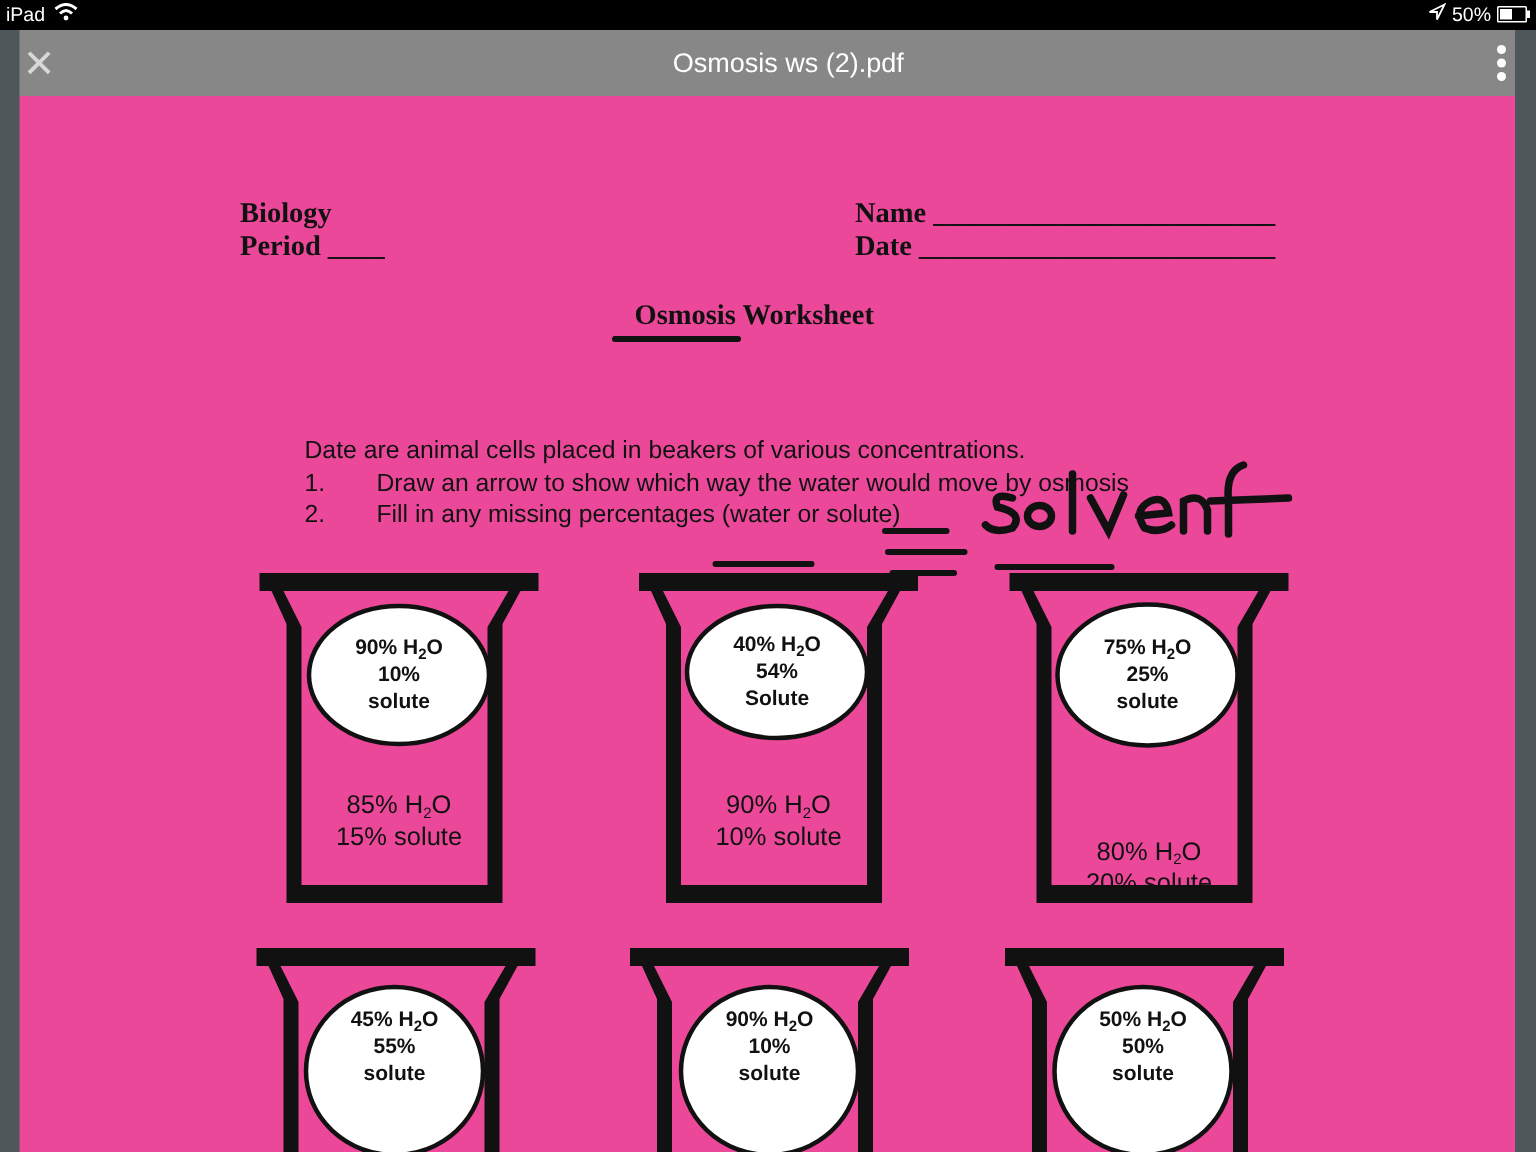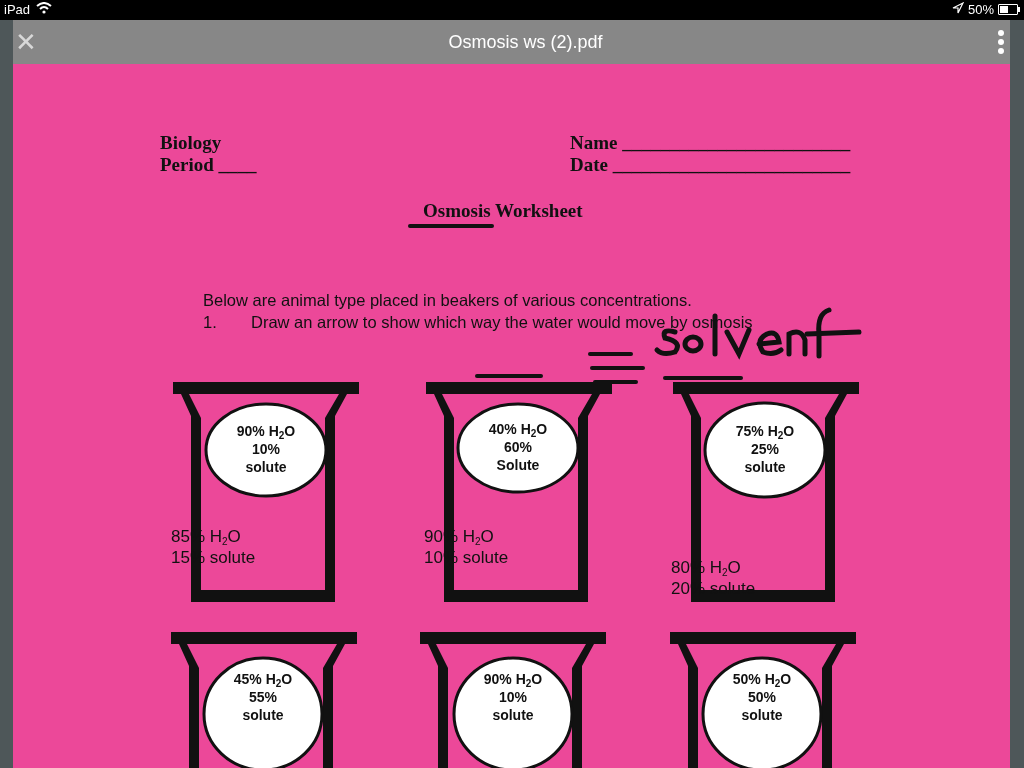--- a/index.html
+++ b/index.html
@@ -20,21 +20,21 @@
   .edgeR { position:absolute; right:0; top:20px; width:14px; height:748px; background:#4e5759; }
   .page { position:absolute; left:13px; top:64px; width:997px; height:752px; background:#ec4899; }
   .serif { font-family:"Liberation Serif", serif; font-weight:bold; color:#111; font-size:19px; }
   .hdr { position:absolute; }
   .instr { position:absolute; left:190px; top:226px; font-size:16.5px; color:#111; line-height:21.5px; }
   .instr .num { display:inline-block; width:48px; }
   .ul-hand { position:absolute; height:4px; background:#111; border-radius:3px; }
   .beaker { position:absolute; width:190px; height:226px; }
   .beaker svg { position:absolute; left:0; top:0; }
   .cell-text { position:absolute; font-weight:bold; font-size:14px; text-align:center; line-height:18px; color:#111; }
-  .sol-text { position:absolute; font-size:17px; text-align:left; line-height:21px; color:#111; width:190px; }
+  .sol-text { position:absolute; font-size:17px; text-align:center; line-height:21px; color:#111; width:190px; }
   sub { font-size:10px; vertical-align:-3px; line-height:0; }
   .solvent { position:absolute; left:640px; top:240px; }
 </style>
 </head>
 <body>
 
 <div class="statusbar">
   <div class="left">
     <span>iPad</span>
     <span>
@@ -74,22 +74,23 @@
 
 <div class="page">
   <div class="hdr serif" style="left:147px; top:68px;">Biology</div>
   <div class="hdr serif" style="left:147px; top:90px;text-align:right;">Period ____</div>
   <div class="hdr serif" style="left:557px; top:90px;">Date _________________________</div>
   <div class="hdr serif" style="left:557px; top:68px;">Name ________________________</div>
   <div class="hdr serif" style="left:410px; top:136px;">Osmosis Worksheet</div>
   <div class="ul-hand" style="left:395px; top:160px; width:86px;"></div>
 
   <div class="instr">
-    <div>Below are animal type placed in beakers of various concentrations.</div>
+    <div>Date are animal cells placed in beakers of various concentrations.</div>
     <div><span class="num">1.</span><span>Draw an arrow to show which way the water would move by osmosis</span></div>
+    <div><span class="num">2.</span><span>Fill in any missing percentages (water or solute)</span></div>
   </div>
   <div class="ul-hand" style="left:575px; top:288px; width:45px;"></div>
   <div class="ul-hand" style="left:462px; top:310px; width:68px;"></div>
   <div class="ul-hand" style="left:577px; top:302px; width:55px;"></div>
   <div class="ul-hand" style="left:580px; top:316px; width:45px;"></div>
   <div class="ul-hand" style="left:650px; top:312px; width:80px;"></div>
 
   <svg class="solvent" width="210" height="60" viewBox="0 0 210 60">
     <path d="M22 28 Q8 24 12 34 Q30 38 22 48 Q10 52 4 46" stroke="#111" stroke-width="5" fill="none" stroke-linecap="round"></path>
     <ellipse cx="40" cy="40" rx="8" ry="7" stroke="#111" stroke-width="5" fill="none"></ellipse>
@@ -108,21 +109,21 @@
       </svg>
     <div class="cell-text" style="left:35px; top:42px; width:120px;"><span>90% H</span><sub>2</sub><span>O</span><br><span>10%</span><br><span>solute</span></div>
     <div class="sol-text" style="left:0; top:146px;"><span>85% H</span><sub>2</sub><span>O</span><br><span>15%  solute</span></div>
   </div>
 
   <div class="beaker" style="left:411px; top:316px;">
     <svg width="190" height="226" viewBox="0 0 190 226">
         <path d="M2 2 L188 2 L188 14 L176 14 L164 36 L164 222 L20 222 L20 36 L10 14 L2 14 Z M30 38 L30 210 L154 210 L154 38 L168 14 L18 14 Z" fill="#111" fill-rule="evenodd"></path>
         <ellipse cx="94" cy="68" rx="60" ry="44" stroke="#111" stroke-width="3" fill="#fff"></ellipse>
       </svg>
-    <div class="cell-text" style="left:34px; top:40px; width:120px;"><span>40% H</span><sub>2</sub><span>O</span><br><span>60%</span><br><span>Solute</span></div>
+    <div class="cell-text" style="left:34px; top:40px; width:120px;"><span>40% H</span><sub>2</sub><span>O</span><br><span>54%</span><br><span>Solute</span></div>
     <div class="sol-text" style="left:0; top:146px;"><span>90% H</span><sub>2</sub><span>O</span><br><span>10%  solute</span></div>
   </div>
 
   <div class="beaker" style="left:658px; top:316px;">
     <svg width="190" height="226" viewBox="0 0 190 226">
         <path d="M2 2 L188 2 L188 14 L176 14 L164 36 L164 222 L20 222 L20 36 L10 14 L2 14 Z M30 38 L30 210 L154 210 L154 38 L168 14 L18 14 Z" fill="#111" fill-rule="evenodd"></path>
         <ellipse cx="94" cy="70" rx="60" ry="47" stroke="#111" stroke-width="3" fill="#fff"></ellipse>
       </svg>
     <div class="cell-text" style="left:34px; top:42px; width:120px;"><span>75% H</span><sub>2</sub><span>O</span><br><span>25%</span><br><span>solute</span></div>
     <div class="sol-text" style="left:0; top:146px;margin-top:31px;"><span>80% H</span><sub>2</sub><span>O</span><br><span>20%  solute</span></div>

